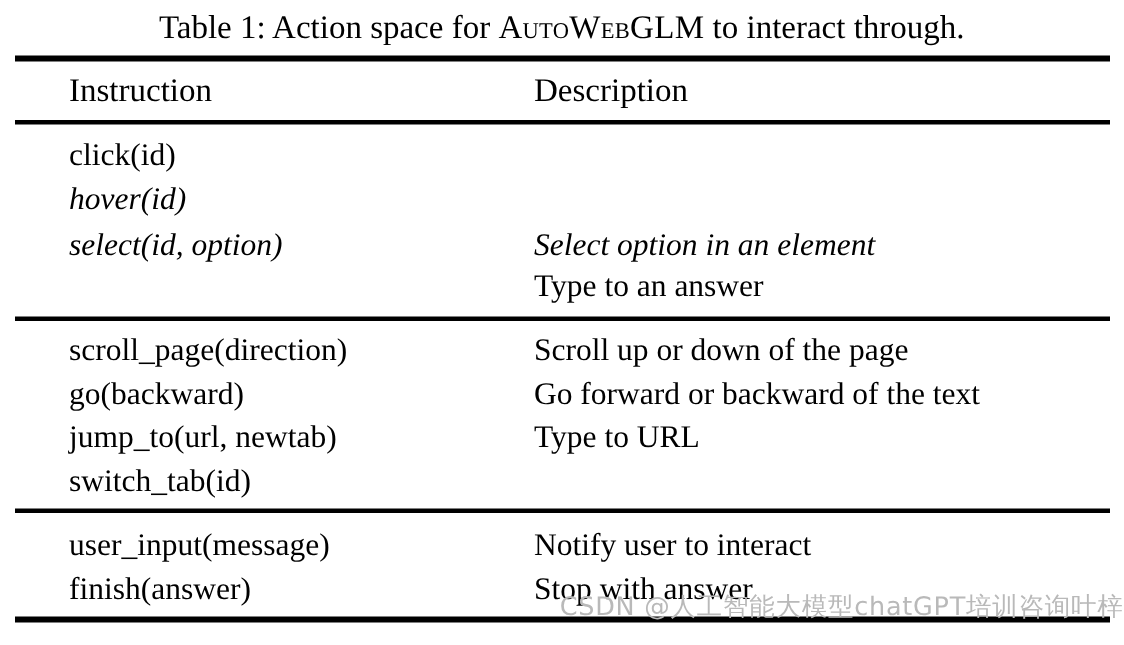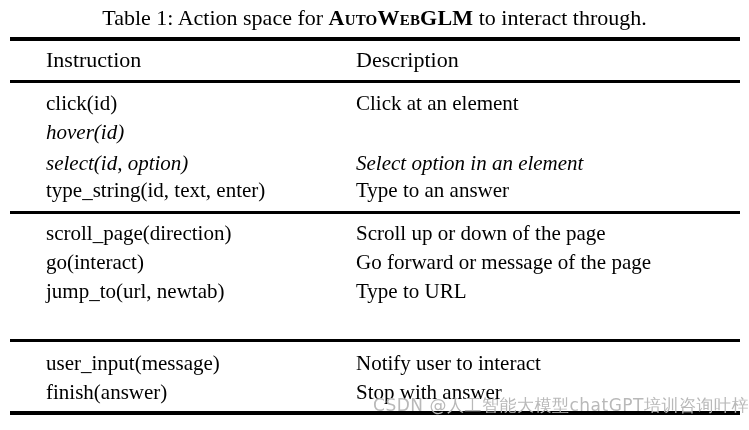--- a/index.html
+++ b/index.html
@@ -31,21 +31,20 @@
     top: 4px;
     width: 749px;
     text-align: center;
     font-size: 22px;
     line-height: 28px;
     white-space: nowrap;
   }
   .smallcaps-word {
     font-variant: small-caps;
     letter-spacing: 0.2px;
-    font-weight: bold;
   }
 
   
   .rule {
     position: absolute;
     left: 10px;
     width: 730px;
     background: #000000;
   }
   .rule-top    { top: 37px;  height: 4px; }
@@ -137,47 +136,46 @@
 
   <div class="tbl">
 
     <div class="row header-row">
       <span class="cell-instruction">Instruction</span>
       <span class="cell-description">Description</span>
     </div>
 
     <div class="row r0">
       <span class="cell-instruction">click(id)</span>
-      <span class="cell-description">Click at an element</span>
     </div>
     <div class="row r1">
       <span class="cell-instruction">hover(id)</span>
     </div>
     <div class="row r2">
       <span class="cell-instruction">select(id, option)</span>
       <span class="cell-description">Select option in an element</span>
     </div>
     <div class="row r3">
-      <span class="cell-instruction">type_string(id, text, enter)</span>
       <span class="cell-description">Type to an answer</span>
     </div>
 
     <div class="row r4">
       <span class="cell-instruction">scroll_page(direction)</span>
       <span class="cell-description">Scroll up or down of the page</span>
     </div>
     <div class="row r5">
-      <span class="cell-instruction">go(interact)</span>
-      <span class="cell-description">Go forward or message of the page</span>
+      <span class="cell-instruction">go(backward)</span>
+      <span class="cell-description">Go forward or backward of the text</span>
     </div>
     <div class="row r6">
       <span class="cell-instruction">jump_to(url, newtab)</span>
       <span class="cell-description">Type to URL</span>
     </div>
     <div class="row r7">
+      <span class="cell-instruction">switch_tab(id)</span>
     </div>
 
     <div class="row r8">
       <span class="cell-instruction">user_input(message)</span>
       <span class="cell-description">Notify user to interact</span>
     </div>
     <div class="row r9">
       <span class="cell-instruction">finish(answer)</span>
       <span class="cell-description">Stop with answer</span>
     </div>

